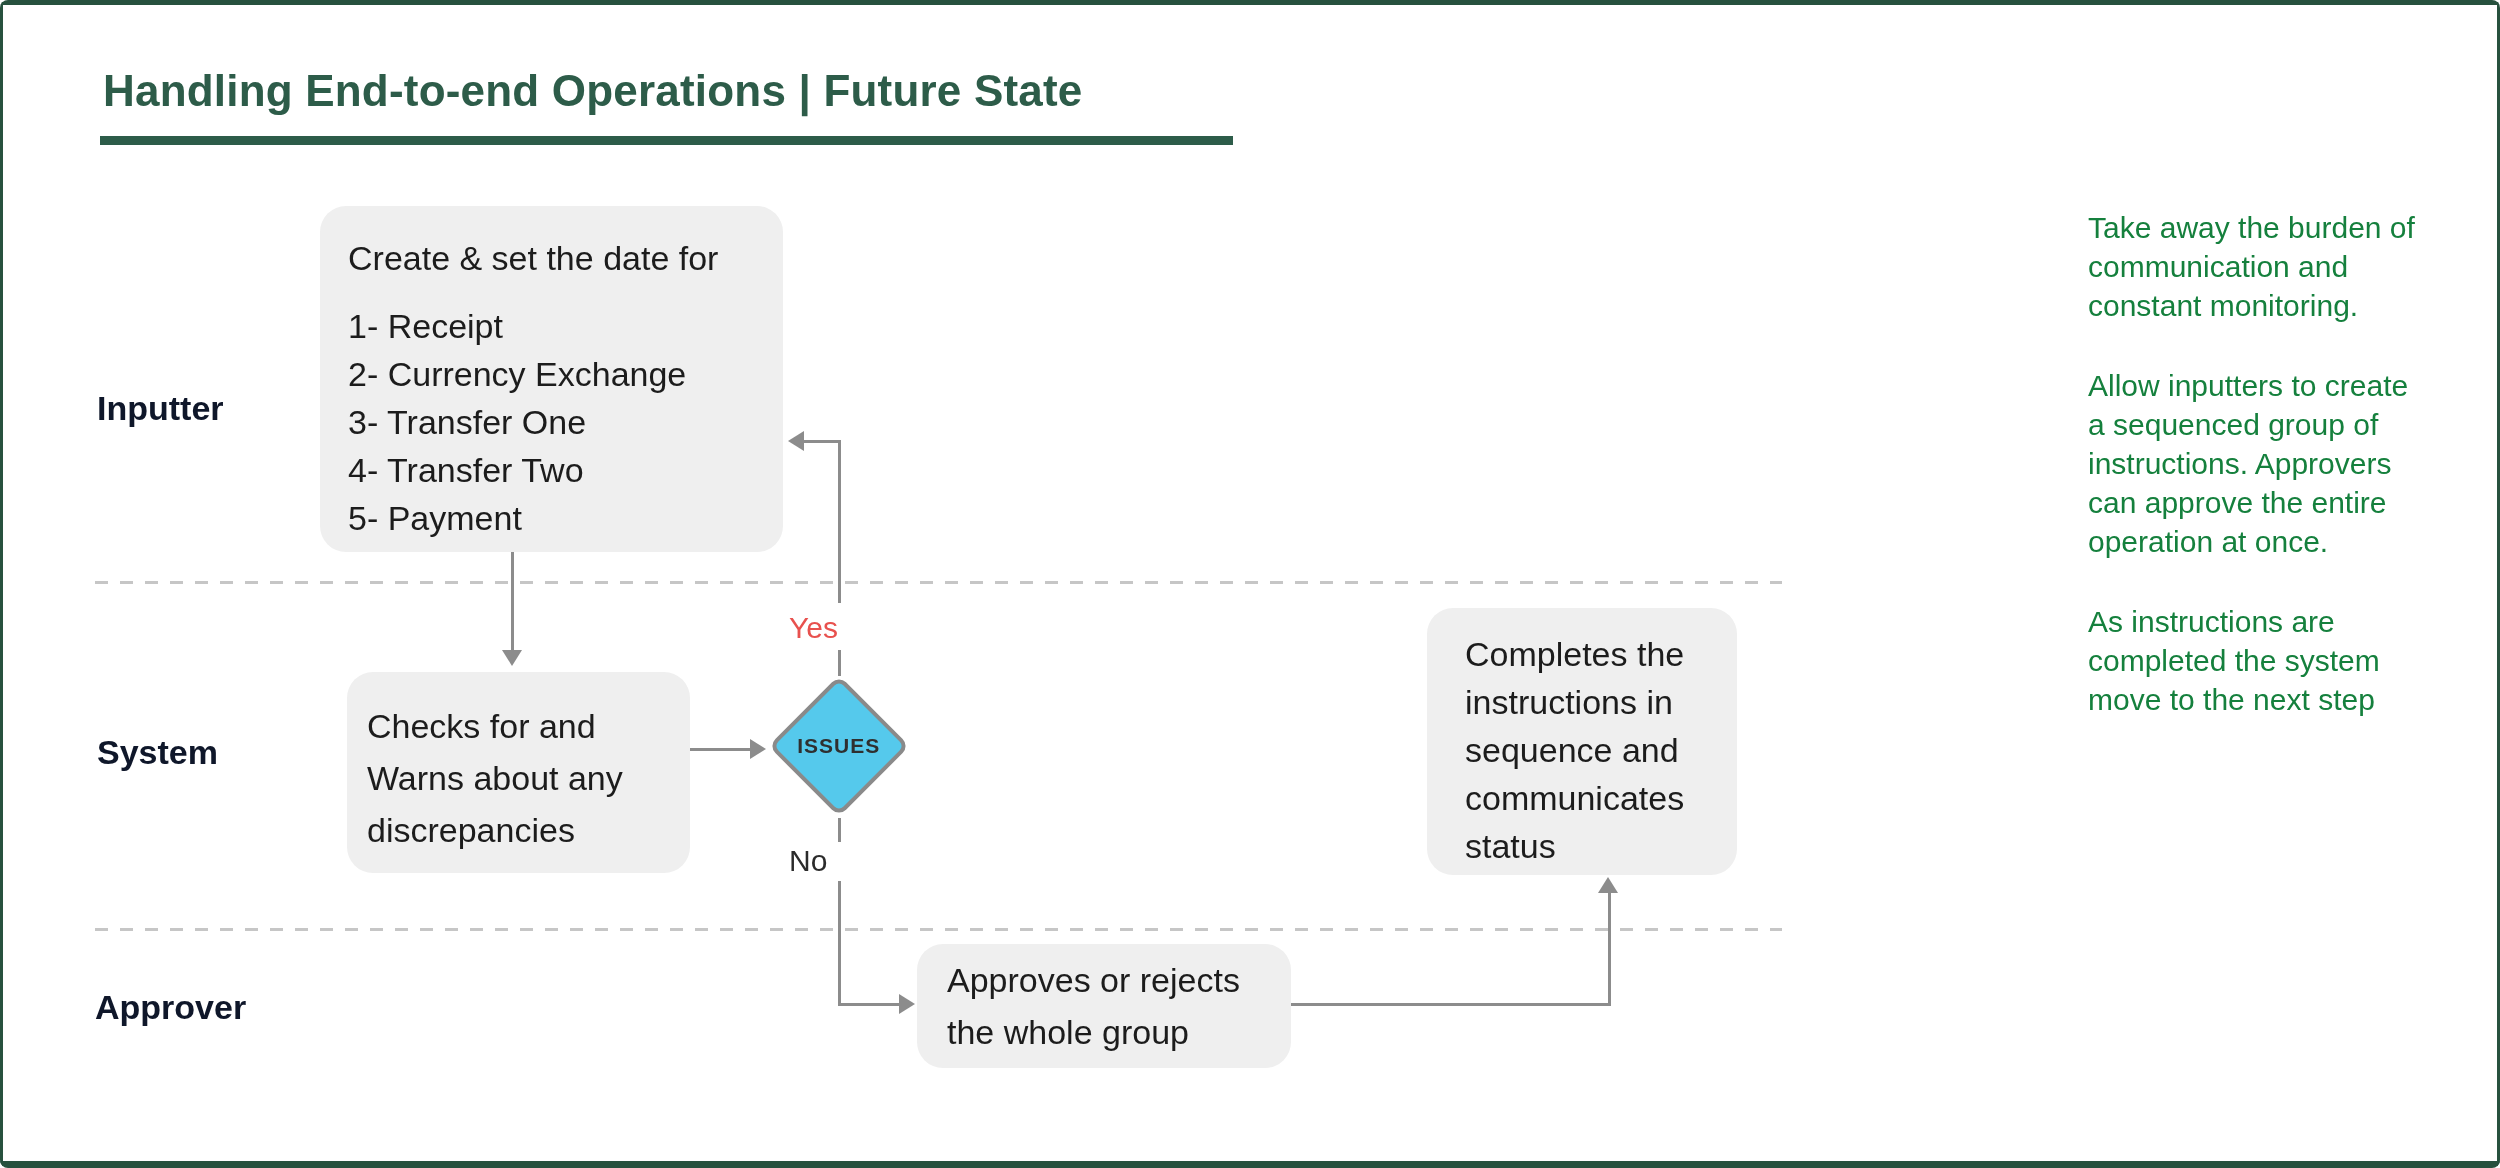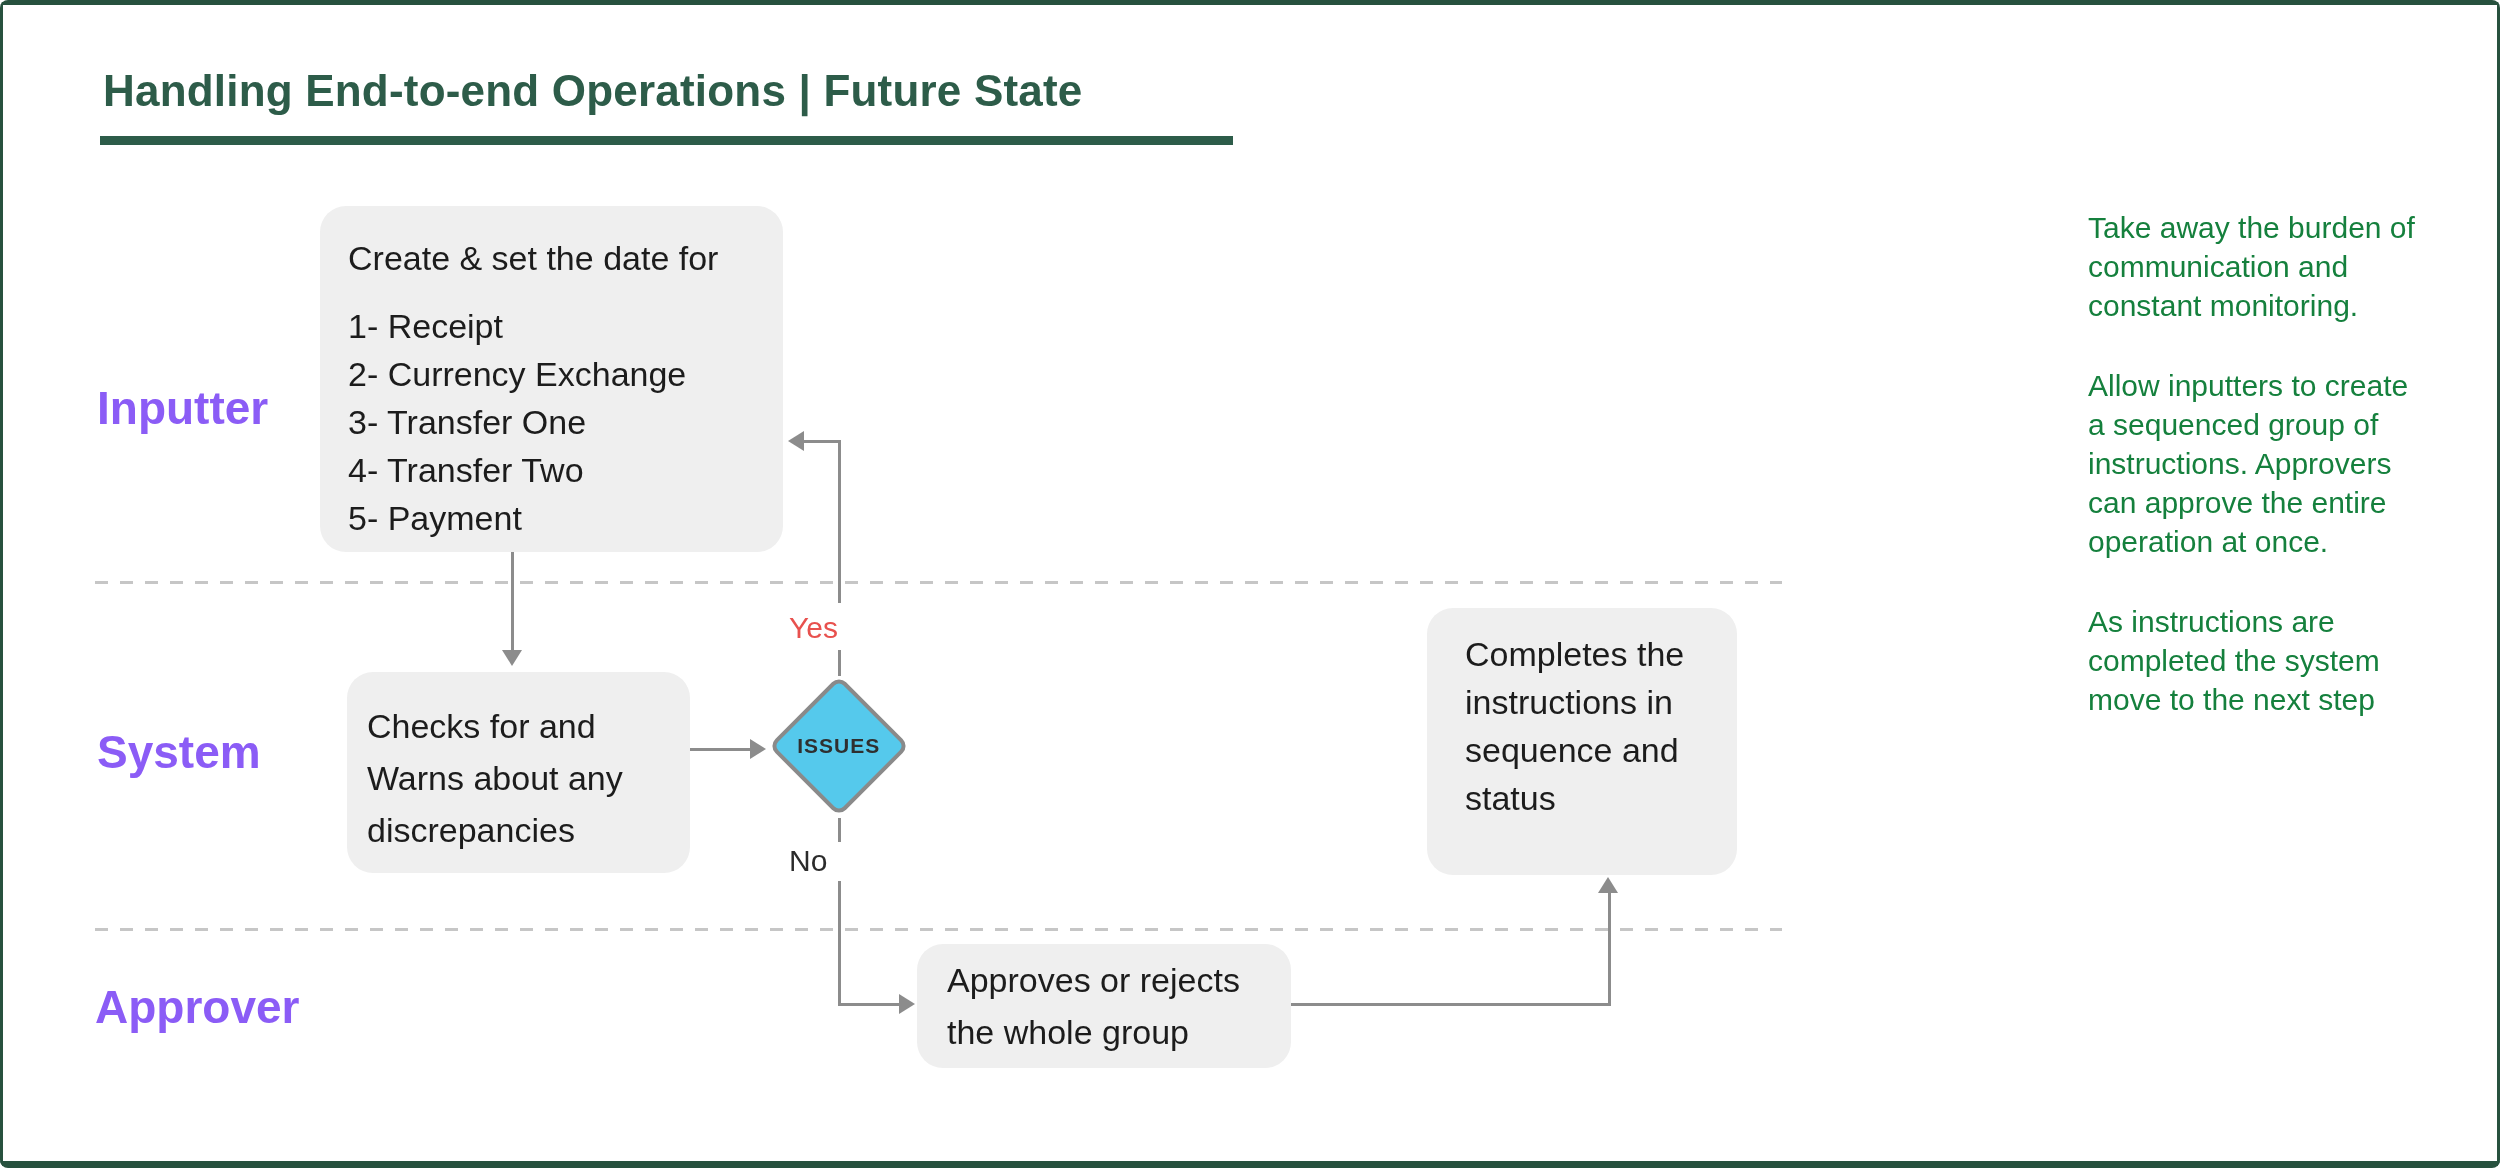--- a/index.html
+++ b/index.html
@@ -11,21 +11,21 @@
     border-radius:8px;
   }
   .frame { position:absolute; background:#27513e; }
   .page-title {
     position:absolute; left:103px; top:66px;
     font-size:44px; font-weight:600; color:#2d5c49; letter-spacing:0.2px;
     white-space:nowrap;
   }
   .title-underline { position:absolute; left:100px; top:136px; width:1133px; height:9px; background:#2d5c49; }
   .lane-label {
-    position:absolute; font-size:46px; font-weight:700; color:#8b5cf6;
+    position:absolute; font-size:34px; font-weight:700; color:#0f172a;
     line-height:40px; white-space:nowrap;
   }
   .lane-sep {
     position:absolute; left:95px; width:1687px; height:3px;
     background:repeating-linear-gradient(90deg,#c6c6c6 0 13px,transparent 13px 25px);
   }
   .node {
     position:absolute; background:#efefef; border-radius:26px;
     color:#1c1c1c; font-size:34px;
   }
@@ -128,20 +128,21 @@
   </div>
 
   <div class="conn" style="left:1291px;top:1003px;width:320px;height:3px;"></div>
   <div class="conn" style="left:1608px;top:891px;width:3px;height:115px;"></div>
   <div class="ah ah-up" style="left:1598px;top:877px;"></div>
 
   <div class="node node-completes">
     <div class="line">Completes the</div>
     <div class="line">instructions in</div>
     <div class="line">sequence and</div>
+    <div class="line">communicates</div>
     <div class="line">status</div>
   </div>
 
   <div class="notes">
     <p>Take away the burden of communication and constant monitoring.</p>
     <p>Allow inputters to create a sequenced group of instructions. Approvers can approve the entire operation at once.</p>
     <p>As instructions are completed the system move to the next step</p>
   </div>
 
 </div>

